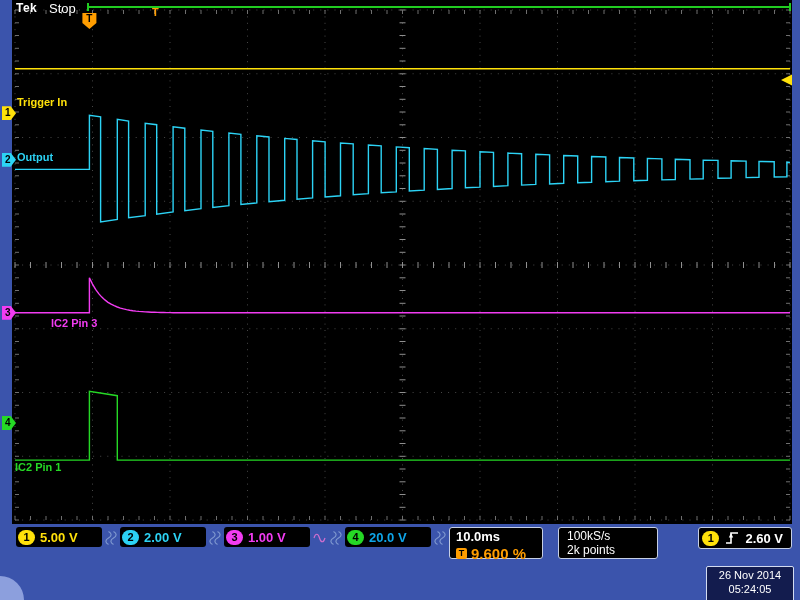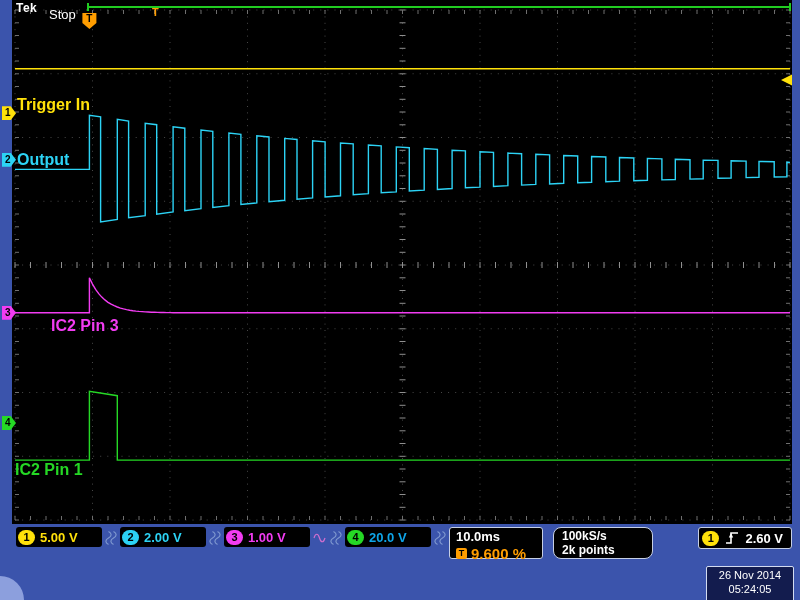--- a/index.html
+++ b/index.html
@@ -1,42 +1,42 @@
 <!DOCTYPE html>
 <html><head>
 <meta charset="utf-8">
 <style>
   html,body{margin:0;padding:0;background:#222;}
   .scope{position:relative;width:800px;height:600px;background:#3b54ac;overflow:hidden;
          font-family:"Liberation Sans",sans-serif;}
   .screen{position:absolute;left:12px;top:0;width:780px;height:524px;background:#000;}
   #gfx{position:absolute;left:0;top:0;font-family:"Liberation Sans",sans-serif;}
   .brand{position:absolute;left:4px;top:1px;color:#fff;font-size:12px;font-weight:bold;letter-spacing:.5px;}
-  .status{position:absolute;left:37px;top:7px;color:#fff;font-size:13px;}
-  .ch-label{position:absolute;font-size:16px;font-weight:bold;white-space:nowrap;}
+  .status{position:absolute;left:37px;top:1px;color:#fff;font-size:13px;}
+  .ch-label{position:absolute;font-size:11px;font-weight:bold;white-space:nowrap;}
   .chm{position:absolute;left:2px;width:14px;height:14px;color:#000;font-size:10px;font-weight:bold;
        text-align:left;padding-left:3px;line-height:14px;box-sizing:border-box;
        clip-path:polygon(0 0,62% 0,100% 50%,62% 100%,0 100%);}
   .readouts{position:absolute;left:16px;right:8px;top:527px;display:flex;align-items:flex-start;}
   .chbox{display:flex;align-items:center;gap:5px;background:#000;border-radius:3px;height:20px;
          min-width:86px;padding:0 6px 0 2px;margin-right:3px;box-sizing:border-box;flex:none;}
   .badge{display:inline-flex;align-items:center;justify-content:center;min-width:17px;height:15px;
          border-radius:8px;color:#000;font-size:11px;font-weight:bold;flex:none;}
   .val{font-size:13px;font-weight:bold;white-space:nowrap;}
   .sq{margin:3px 3px 0 0;flex:none;color:#7e97cf;}
   .sine{margin:4px 3px 0 0;flex:none;color:#cf6fcf;}
   .hbox{margin-left:0;width:94px;height:32px;background:#000;border:1px solid #c6cfe4;border-radius:3px;
         padding:1px 0 0 6px;box-sizing:border-box;flex:none;}
   .hline1{color:#fff;font-size:13px;font-weight:bold;}
   .hline2{display:flex;align-items:center;gap:4px;margin-top:1px;}
   .tposbadge{width:11px;height:11px;border-radius:2px;color:#000;font-size:9px;font-weight:bold;
              text-align:center;line-height:11px;flex:none;}
   .tposval{font-size:15px;font-weight:bold;}
-  .rate{margin-left:10px;width:100px;height:32px;background:#000;border:1px solid #c6cfe4;border-radius:8px;
-        color:#fff;font-size:12px;font-weight:bold;padding:1px 0 0 8px;box-sizing:border-box;line-height:14px;flex:none;}
+  .rate{margin-left:15px;width:100px;height:32px;background:#000;border:1px solid #c6cfe4;border-radius:3px;
+        color:#fff;font-size:12px;font-weight:normal;padding:1px 0 0 8px;box-sizing:border-box;line-height:14px;flex:none;}
   .tbox{margin-left:auto;display:flex;align-items:center;gap:6px;background:#000;border:1px solid #c6cfe4;
         border-radius:3px;height:20px;padding:0 8px 0 3px;flex:none;}
   .tval{color:#fff;font-size:13px;font-weight:bold;}
   .datebox{position:absolute;right:6px;top:566px;width:88px;height:39px;background:#131c4e;
            border:1px solid #d3dcf0;border-radius:2px;color:#fff;font-size:11px;text-align:center;
            line-height:14px;padding-top:1px;box-sizing:border-box;}
   .corner{position:absolute;left:0;bottom:0;width:24px;height:24px;background:#8c9fdd;border-radius:0 100% 0 0;}
 </style>
 </head>
 <body>

